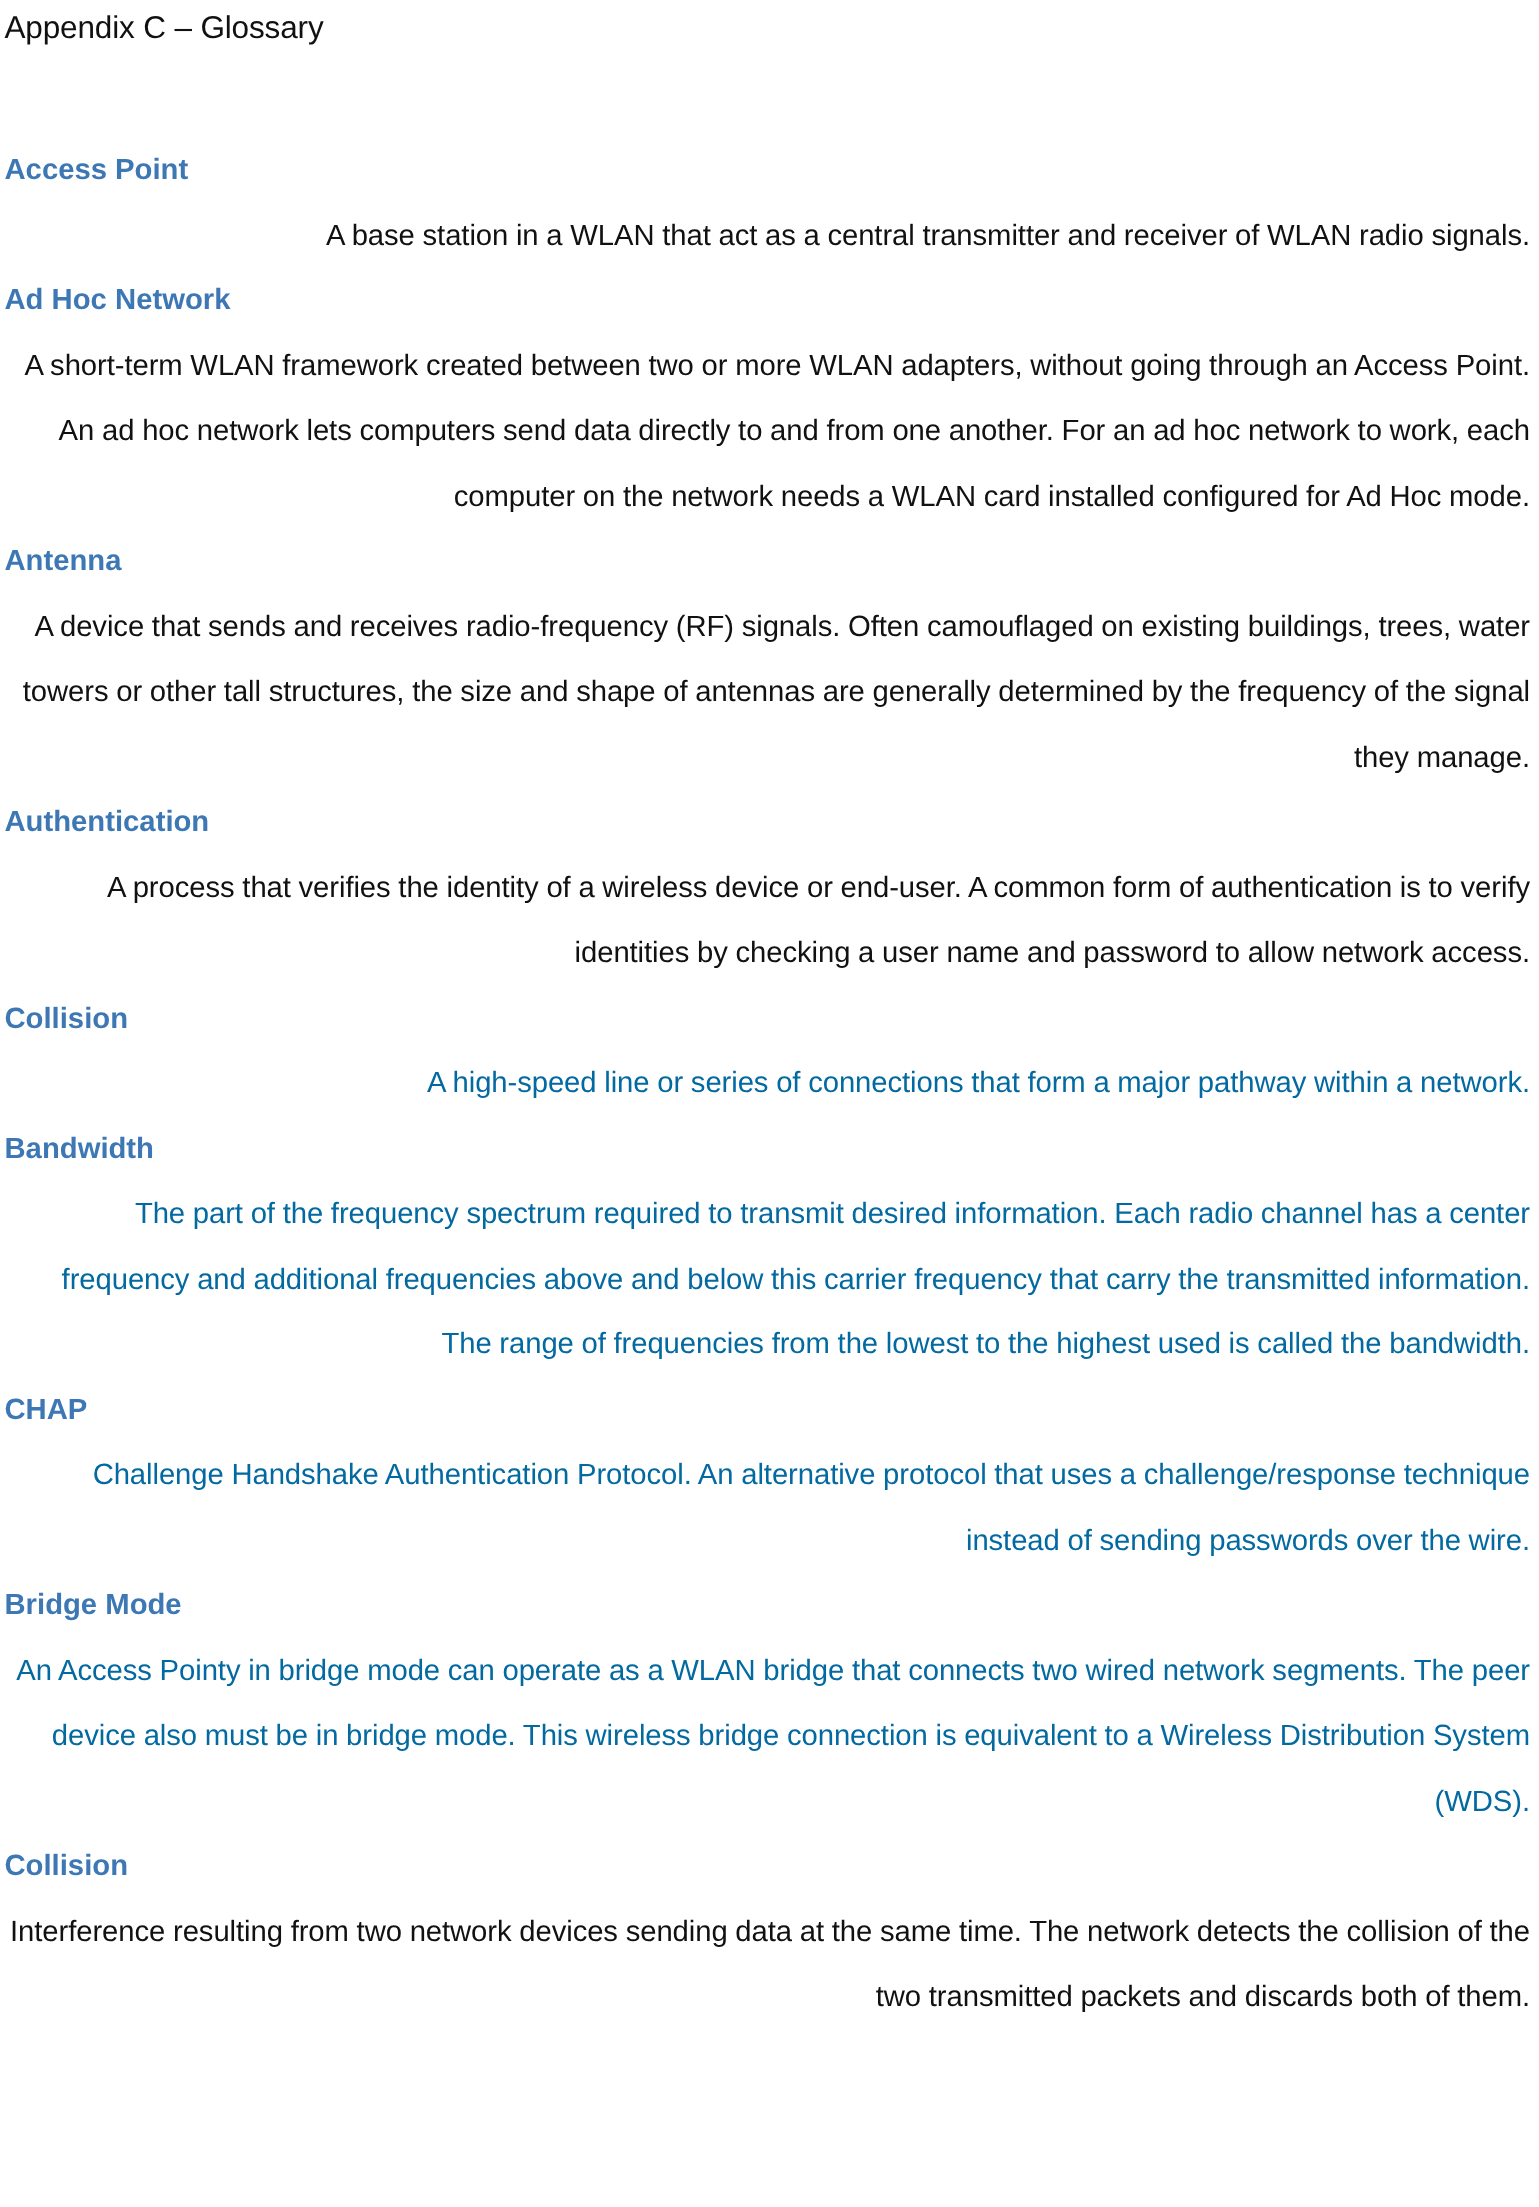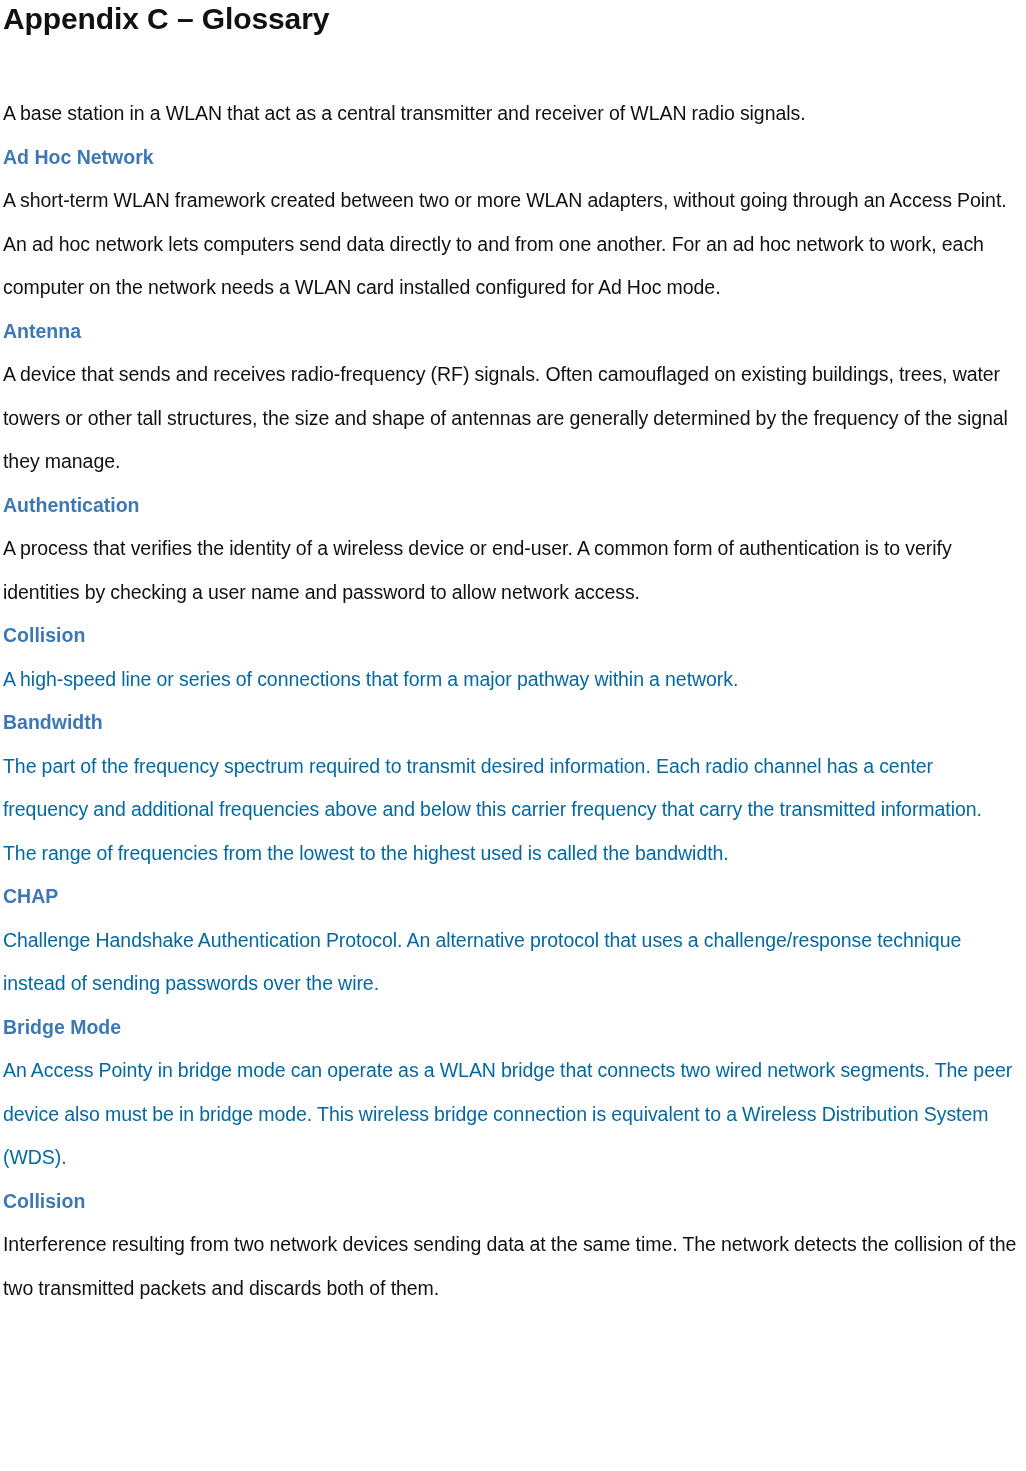--- a/index.html
+++ b/index.html
@@ -19,22 +19,22 @@
     position: relative;
     width: 1026px;
     height: 1471px;
     box-sizing: border-box;
     padding: 0 6px 0 3px;
     background: #ffffff;
   }
 
   
   .doc-title {
-    font-size: 30px;
-    font-weight: bold;
+    font-size: 21px;
+    font-weight: normal;
     color: #111111;
     letter-spacing: -0.1px;
     line-height: 34px;
     margin: 0;
     padding-top: 2px;
     white-space: nowrap;
   }
 
   
   .title-gap {
@@ -58,40 +58,42 @@
     white-space: nowrap;
   }
   .definition {
     font-size: 19.5px;
     font-weight: normal;
     color: #111111;
     line-height: 43.5px;
     margin: 0;
     letter-spacing: -0.05px;
     word-spacing: -0.2px;
+    text-align: right;
   }
   
   .definition.tone-light {
     color: #0369a1;
   }
   .term.tone-light {
     color: #3d78b5;
   }
 </style>
 </head>
 <body>
 
 <div class="page">
 
   <h1 class="doc-title">Appendix C – Glossary</h1>
 
   <div class="title-gap"></div>
 
   <div class="glossary">
       <div class="entry">
+        <div class="term">Access Point</div>
         <div class="definition">A base station in a WLAN that act as a central transmitter and receiver of WLAN radio signals.</div>
       </div>
       <div class="entry">
         <div class="term">Ad Hoc Network</div>
         <div class="definition">A short-term WLAN framework created between two or more WLAN adapters, without going through an Access Point. An ad hoc network lets computers send data directly to and from one another. For an ad hoc network to work, each computer on the network needs a WLAN card installed configured for Ad Hoc mode.</div>
       </div>
       <div class="entry">
         <div class="term">Antenna</div>
         <div class="definition">A device that sends and receives radio-frequency (RF) signals. Often camouflaged on existing buildings, trees, water towers or other tall structures, the size and shape of antennas are generally determined by the frequency of the signal they manage.</div>
       </div>

